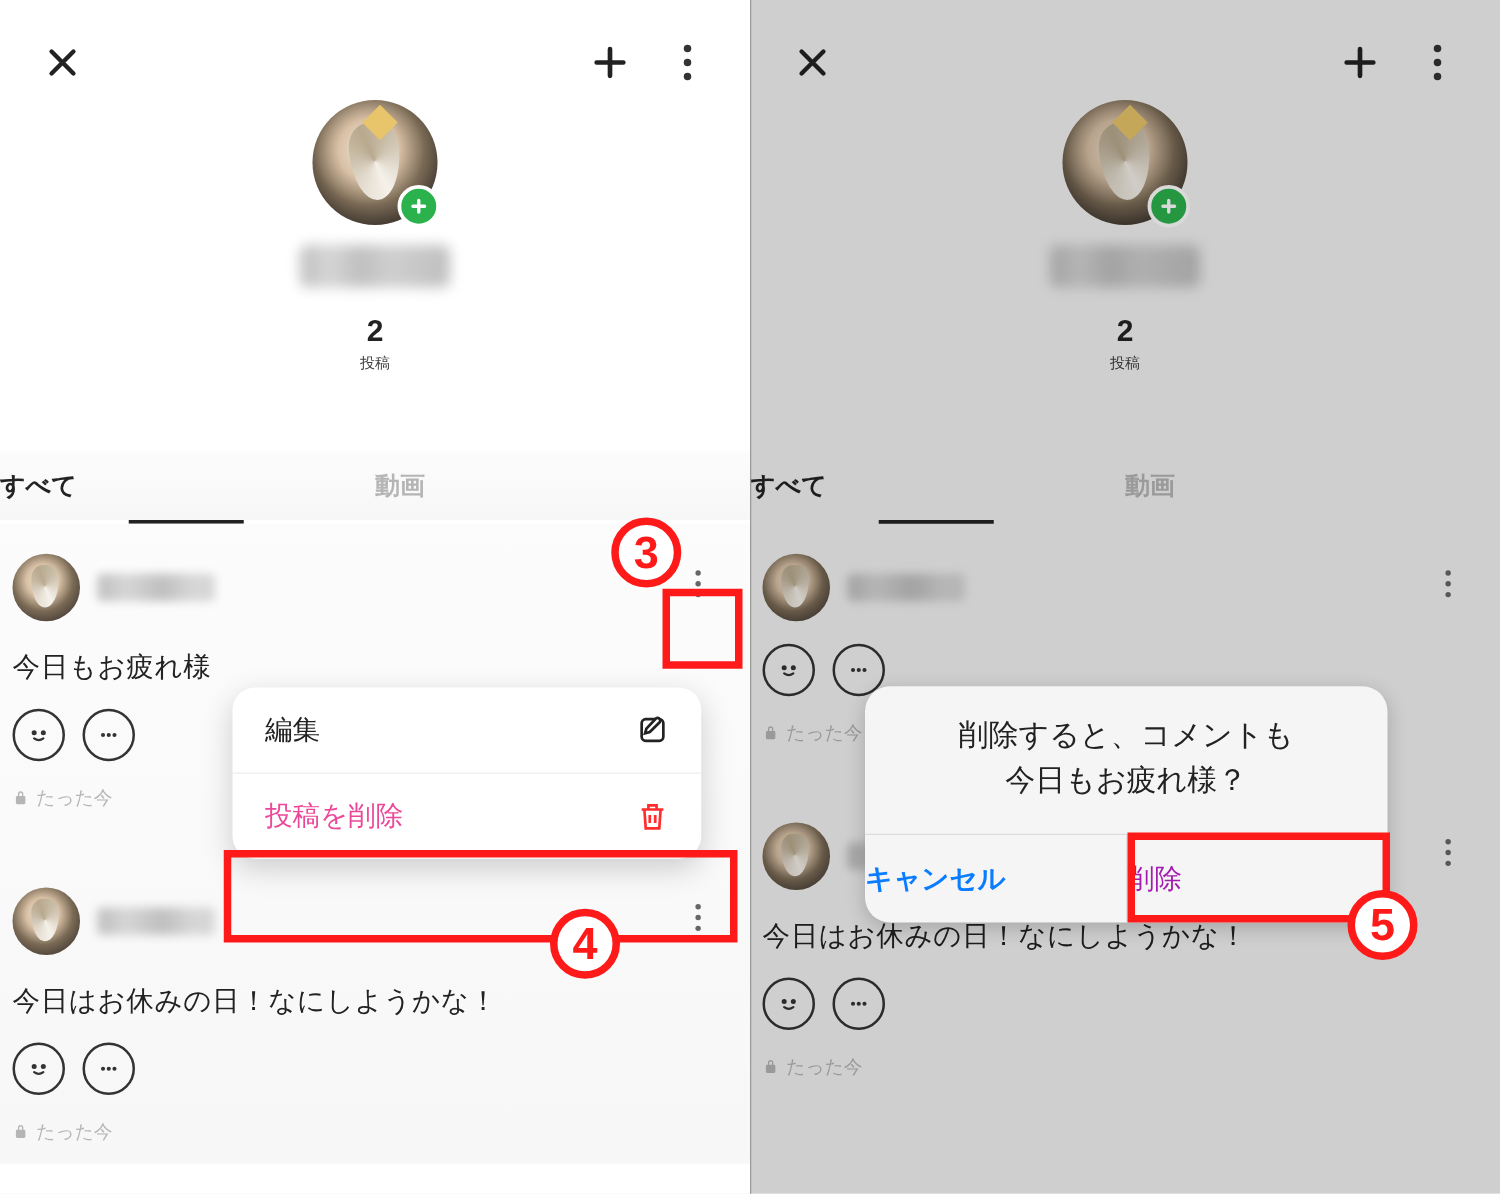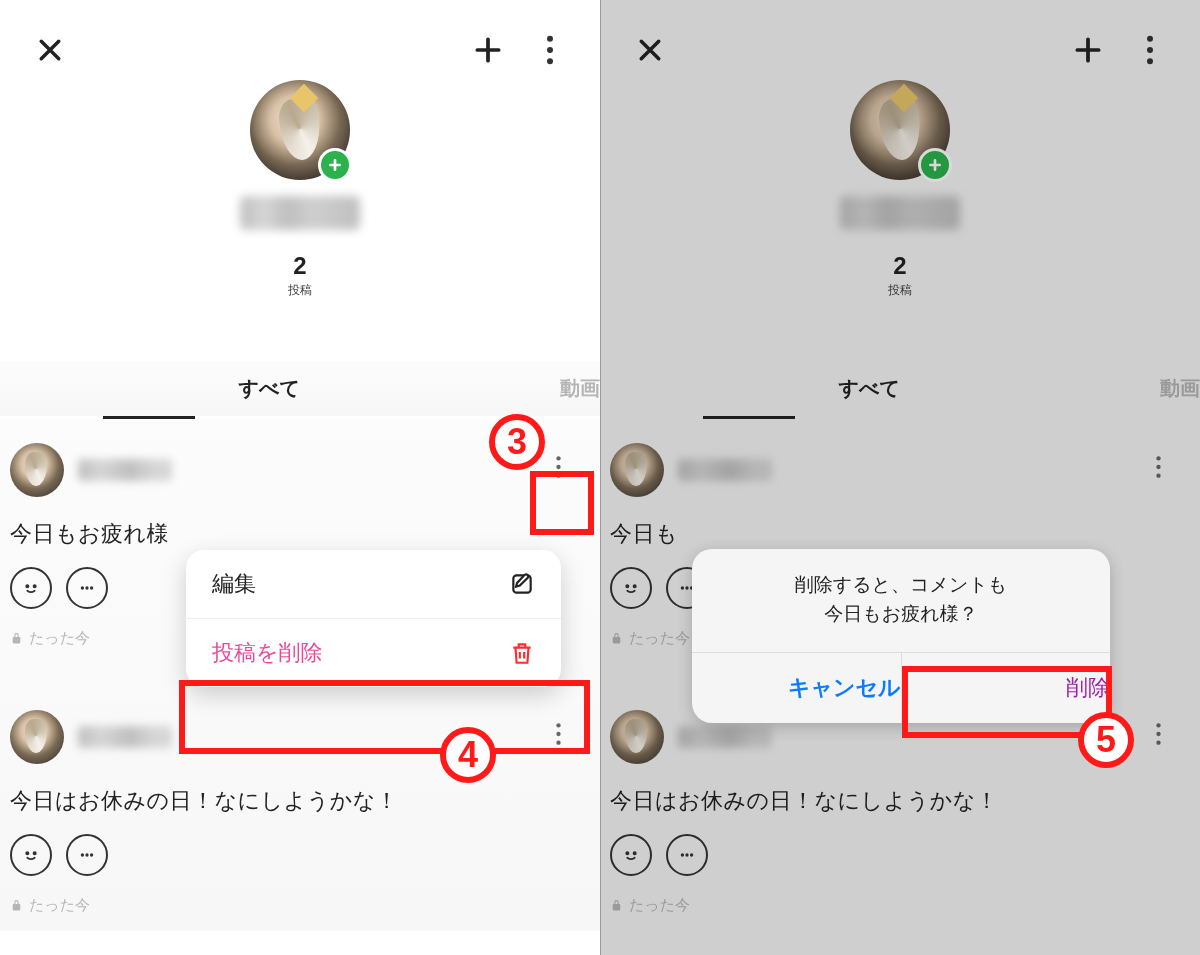--- a/index.html
+++ b/index.html
@@ -16,44 +16,44 @@
   .avatar-wrap { position: relative; width: 100px; height: 100px; }
   .avatar { width: 100px; height: 100px; border-radius: 50%; background: radial-gradient(circle at 45% 40%, #f4e8d8 0%, #d8c0a5 30%, #7a6a55 55%, #4a4038 80%); box-shadow: inset 0 -6px 12px rgba(0,0,0,0.2); position: relative; overflow: hidden; }
   .avatar::before { content:""; position:absolute; left:30%; top:18%; width:40px; height:62px; background: conic-gradient(from 160deg, #f5f1ea, #b8a98e, #f5f1ea); border-radius: 16px 16px 20px 20px / 20px 20px 40px 40px; transform: rotate(-5deg); }
   .avatar::after { content:""; position:absolute; left:44%; top:8%; width:20px; height:20px; background:#e8c56a; transform: rotate(45deg); }
   .add-badge { position: absolute; right: -2px; bottom: -2px; width: 34px; height: 34px; border-radius: 50%; background: #2bb24c; border: 3px solid #fff; display:flex; align-items:center; justify-content:center; }
   .blurred-name { margin-top: 16px; width: 120px; height: 34px; border-radius: 6px; background: linear-gradient(90deg, #bfbfbf 0%, #d6d6d6 20%, #bfbfbf 40%, #cfcfcf 60%, #bfbfbf 100%); filter: blur(5px); }
   .post-count { margin-top: 22px; text-align: center; }
   .post-count .num { font-size: 24px; font-weight: 700; color: #222; }
   .post-count .lbl { font-size: 12px; color: #404040; margin-top: 2px; }
   .tabs { display: flex; margin-top: 62px; }
-  .tab { flex: 1; text-align: right; font-size: 20px; font-weight: 700; padding: 14px 0; color: #b5b5b5; }
+  .tab { flex: 1; text-align: left; font-size: 20px; font-weight: 700; padding: 14px 0; color: #b5b5b5; }
   .tab.active { color: #222; }
   .tab-underline { height: 3px; background: #222; width: 92px; margin-left: 103px; }
   .feed { padding-top: 0; }
   .post { padding: 24px 26px 16px 10px; position: relative; }
   .post-head { display: flex; align-items: center; gap: 14px; }
   .mini-avatar { width: 54px; height: 54px; border-radius: 50%; background: radial-gradient(circle at 45% 40%, #f4e8d8 0%, #d8c0a5 30%, #7a6a55 55%, #4a4038 80%); position: relative; overflow:hidden; }
   .mini-avatar::before { content:""; position:absolute; left:28%; top:16%; width:22px; height:34px; background: conic-gradient(from 160deg, #f5f1ea, #b8a98e, #f5f1ea); border-radius: 10px 10px 12px 12px / 12px 12px 24px 24px; }
   .mini-name { width: 94px; height: 22px; background: linear-gradient(90deg, #bfbfbf 0%, #d6d6d6 25%, #bfbfbf 55%, #d6d6d6 80%); filter: blur(4px); border-radius:4px; }
   .post-more { position: absolute; right: 24px; top: 30px; width: 36px; height: 36px; display:flex; align-items:center; justify-content:center; cursor:pointer; }
   .post-text { font-size: 22px; color: #222; margin-top: 22px; letter-spacing: 0.5px; }
   .post-actions { display: flex; gap: 14px; margin-top: 18px; }
   .circle-icon { width: 42px; height: 42px; border-radius: 50%; border: 2px solid #333; display:flex; align-items:center; justify-content:center; }
   .post-time { display:flex; align-items:center; gap:6px; margin-top: 20px; color:#b5b5b5; font-size:15px; }
   .menu-popup { position: absolute; left: 186px; top: 550px; width: 375px; background: #fff; border-radius: 18px; box-shadow: 0 8px 24px rgba(0,0,0,0.18); z-index: 10; overflow: visible; }
   .menu-item { display:flex; align-items:center; justify-content:space-between; padding: 19px 26px; font-size: 22px; color:#222; border-bottom: 1px solid #eee; cursor:pointer; }
   .menu-item:last-child { border-bottom: 0; color: #ec4899; }
   .menu-item:last-child svg { stroke: #ff2d2d; }
   .red-box { position: absolute; border: 6px solid #ff1a1a; background: transparent; z-index: 40; pointer-events: none; }
   .screen.left .tabs, .screen.left .feed { background: linear-gradient(#fcfcfc, #f7f7f7); }
   .alert { position:absolute; left: 92px; top: 549px; width: 418px; background: #f5f5f5; border-radius: 20px; z-index: 20; overflow:visible; box-shadow: 0 4px 16px rgba(0,0,0,0.2); }
-  .alert-title { padding: 22px 20px 24px 20px; text-align:center; font-size: 19px; color:#222; line-height:1.5; }
+  .alert-title { padding: 22px 20px 24px 20px; text-align:center; font-size: 24px; color:#222; line-height:1.5; }
   .alert-buttons { display:flex; border-top: 1px solid #ddd; }
-  .alert-btn { flex:1; text-align:right; padding: 20px 0; font-size: 22px; cursor:pointer; }
+  .alert-btn { flex:1; text-align:left; padding: 20px 0; font-size: 22px; cursor:pointer; }
   .alert-btn.cancel { color:#0a7cff; font-weight:600; border-right:1px solid #ddd; }
   .alert-btn.delete { color:#a21caf; }
   .num-badge { position:absolute; width:56px; height:56px; border-radius:50%; background:#fff; border:6px solid #ff1a1a; color:#ff1a1a; font-size:36px; font-weight:800; display:flex; align-items:center; justify-content:center; z-index:45; }
   .screen.right .topbar, .screen.right .profile, .screen.right .tabs, .screen.right .tab-underline, .screen.right .feed { opacity: 1; }
   .screen.right .bgdim > * { filter: brightness(0.85); }
   svg { display:block; }
 </style>
 </head>
 <body>
 
@@ -261,21 +261,20 @@
           <div class="mini-avatar"></div>
           <div class="mini-name"></div>
         </div>
         <div class="post-more">
           <svg width="7" height="26" viewBox="0 0 6 24">
                 <circle cx="3" cy="4" r="2" fill="#666"></circle>
                 <circle cx="3" cy="12" r="2" fill="#666"></circle>
                 <circle cx="3" cy="20" r="2" fill="#666"></circle>
               </svg>
         </div>
-        <div class="post-text">今日も</div>
         <div class="post-actions">
           <div class="circle-icon">
             <svg width="22" height="22" viewBox="0 0 24 24" fill="none" stroke="#333" stroke-width="2">
                   <circle cx="8" cy="10" r="1.2" fill="#333"></circle>
                   <circle cx="16" cy="10" r="1.2" fill="#333"></circle>
                   <path d="M8 15 Q12 18 16 15" stroke-linecap="round"></path>
                 </svg>
           </div>
           <div class="circle-icon">
             <svg width="22" height="22" viewBox="0 0 24 24" fill="#333">

